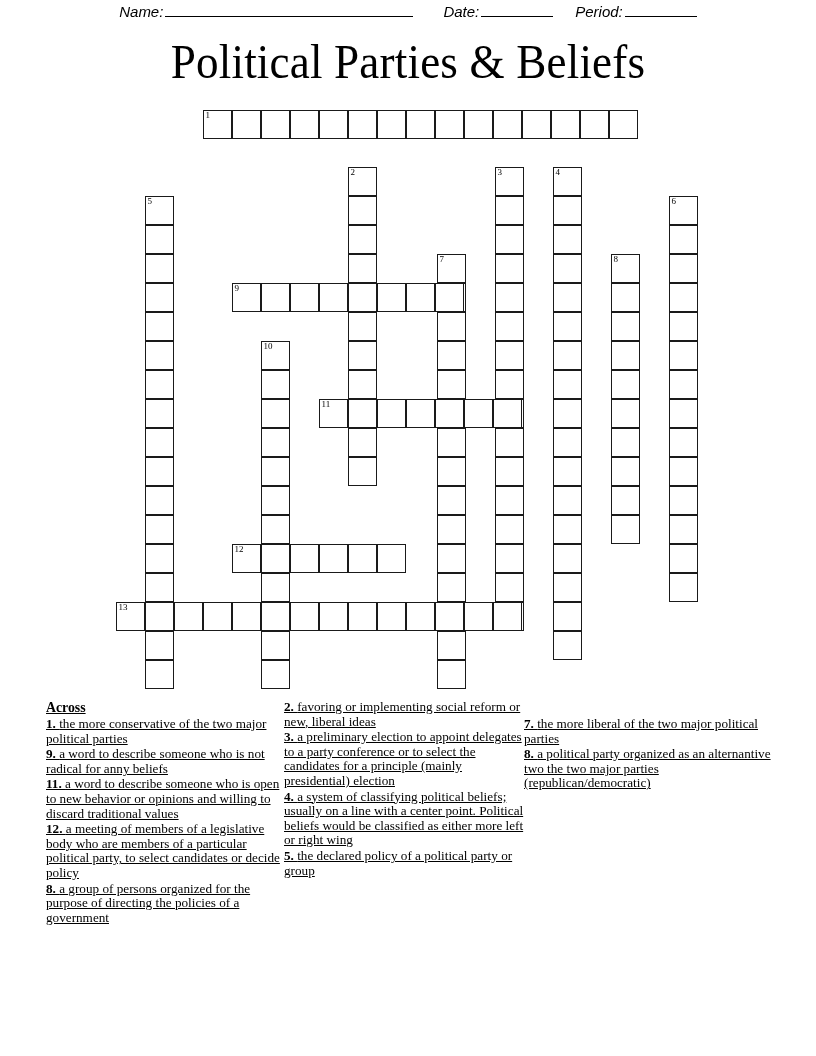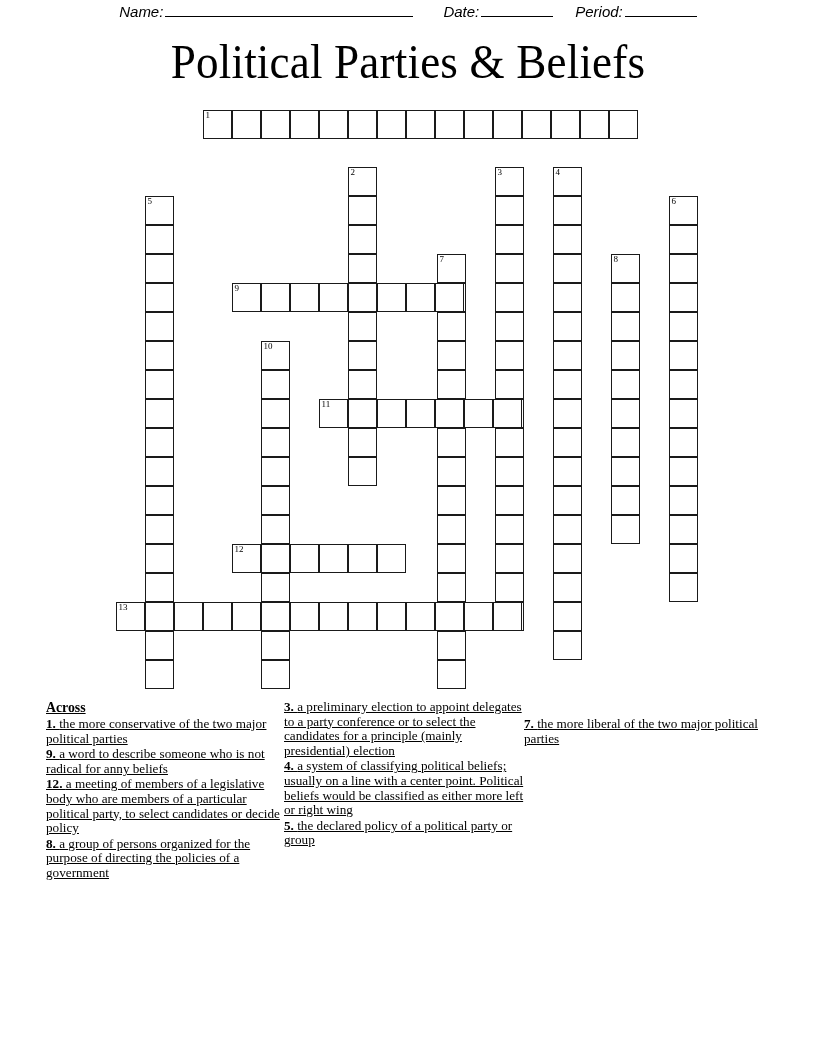--- a/index.html
+++ b/index.html
@@ -330,33 +330,36 @@
     <div class="cell" style="left: 493px; top: 602px;"></div>
   </div>
 
 <div id="clues">
 
   <div class="clue-col col-a">
     <span class="clue-heading">Across</span>
     <div id="across-list">
         <span class="clue"><span class="clue-num">1. </span><span>the more conservative of the two major political parties</span></span>
         <span class="clue"><span class="clue-num">9. </span><span>a word to describe someone who is not radical for anny beliefs</span></span>
+        <span class="clue"><span class="clue-num">11. </span><span>a word to describe someone who is open to new behavior or opinions and willing to discard traditional values</span></span>
         <span class="clue"><span class="clue-num">12. </span><span>a meeting of members of a legislative body who are members of a particular political party, to select candidates or decide policy</span></span>
         <span class="clue"><span class="clue-num">8. </span><span>a group of persons organized for the purpose of directing the policies of a government</span></span>
       </div>
   </div>
 
   <div class="clue-col col-b">
     <div id="down-list">
+        <span class="clue"><span class="clue-num">2. </span><span>favoring or implementing social reform or new, liberal ideas</span></span>
         <span class="clue"><span class="clue-num">3. </span><span>a preliminary election to appoint delegates to a party conference or to select the candidates for a principle (mainly presidential) election</span></span>
         <span class="clue"><span class="clue-num">4. </span><span>a system of classifying political beliefs; usually on a line with a center point. Political beliefs would be classified as either more left or right wing</span></span>
         <span class="clue"><span class="clue-num">5. </span><span>the declared policy of a political party or group</span></span>
       </div>
   </div>
 
   <div class="clue-col col-c">
     <span class="spacer-head"></span>
     <div id="down-cont-list">
         <span class="clue"><span class="clue-num">7. </span><span>the more liberal of the two major political parties</span></span>
+        <span class="clue"><span class="clue-num">8. </span><span>a political party organized as an alternantive two the two major parties (republican/democratic)</span></span>
       </div>
   </div>
 
 </div>
 
 </body></html>

